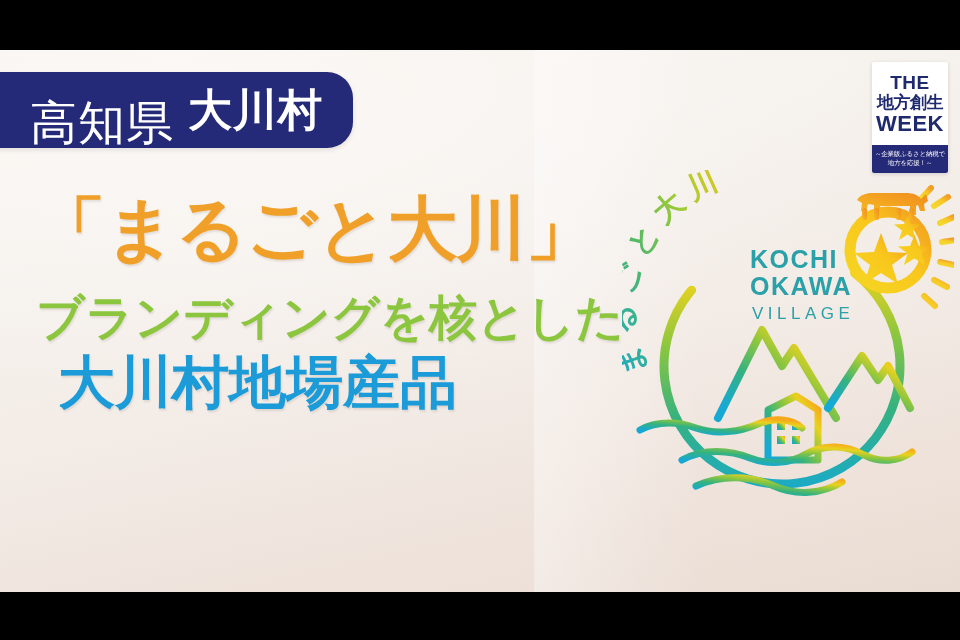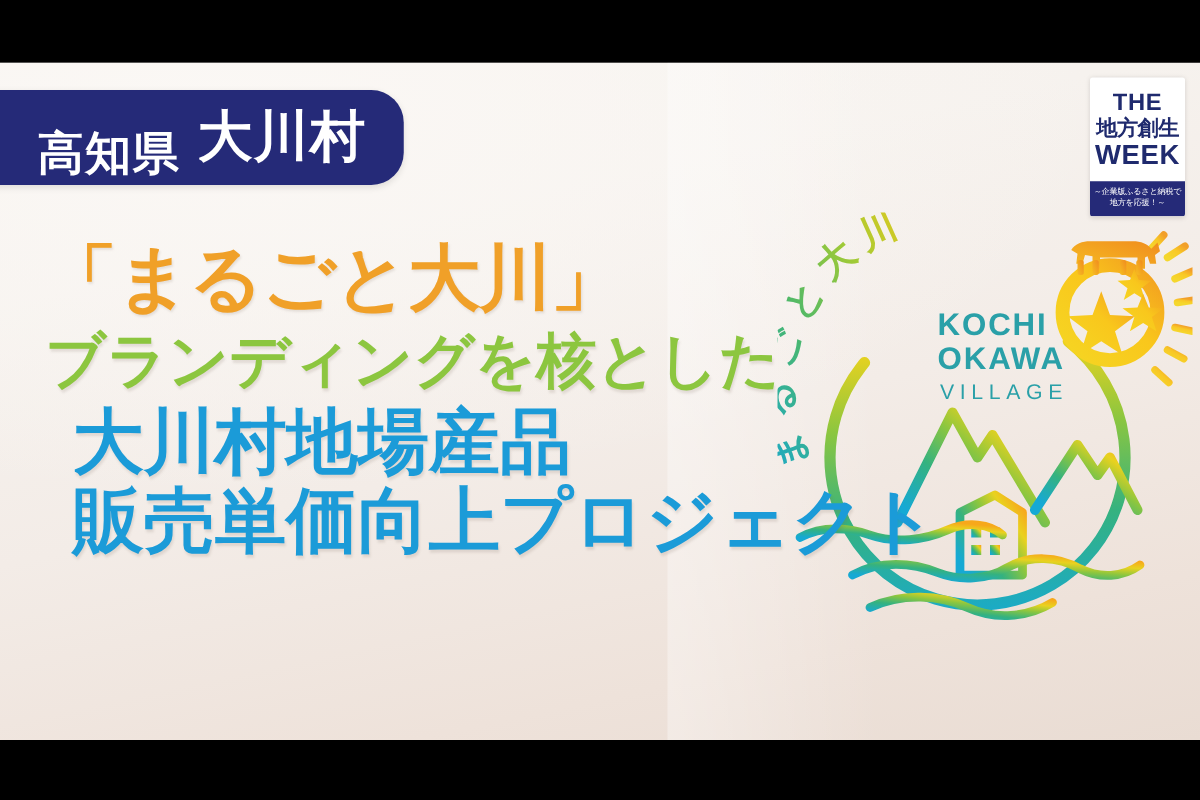--- a/index.html
+++ b/index.html
@@ -68,22 +68,22 @@
     display: flex;
     align-items: center;
     gap: 14px;
     background: #252a78;
     border-radius: 0 26px 26px 0;
     box-shadow: 0 2px 5px rgba(0,0,0,0.10);
     z-index: 20;
   }
   #banner .pref {
     color: #ffffff;
-    font-size: 37px;
-    font-weight: 700;
+    font-size: 47px;
+    font-weight: 400;
     letter-spacing: 1px;
     line-height: 1;
     margin-top: 24px;
   }
   #banner .village {
     color: #ffffff;
     font-size: 44px;
     font-weight: 700;
     letter-spacing: 1px;
     line-height: 1;
@@ -127,24 +127,24 @@
     top: 144px;
     z-index: 15;
   }
   #headline .line {
     line-height: 1;
     white-space: nowrap;
     font-weight: 700;
     text-shadow: 1px 2px 2px rgba(120,100,90,0.16);
   }
   .l-title {
-    font-size: 58px;
+    font-size: 70px;
     color: #f0a028;
     letter-spacing: -1px;
-    margin-bottom: 14px;
+    margin-bottom: 30px;
   }
   .l-sub {
     font-size: 48px;
     color: #8cc63f;
     letter-spacing: 0px;
     margin-bottom: 12px;
   }
   .l-blue1, .l-blue2 {
     font-size: 57px;
     color: #1b9bd8;
@@ -187,21 +187,20 @@
       <div class="bk-foot">
         <div>～企業版ふるさと納税で</div>
         <div>地方を応援！～</div>
       </div>
     </div>
 
     <div id="headline">
       <div class="line l-title">「まるごと大川」</div>
       <div class="line l-sub">ブランディングを核とした</div>
       <div class="line l-blue1">大川村地場産品</div>
-      <div class="line l-blue2">販売単価向上プロジェクト</div>
     </div>
 
     <div id="logo">
       <svg viewBox="0 0 332 330" xmlns="http://www.w3.org/2000/svg">
         <defs>
           <linearGradient id="gmain" x1="0.06" y1="0.88" x2="0.96" y2="0.10">
             <stop offset="0%" stop-color="#16a9d4"></stop>
             <stop offset="32%" stop-color="#35b27f"></stop>
             <stop offset="58%" stop-color="#8cc63f"></stop>
             <stop offset="80%" stop-color="#e9d21f"></stop>

